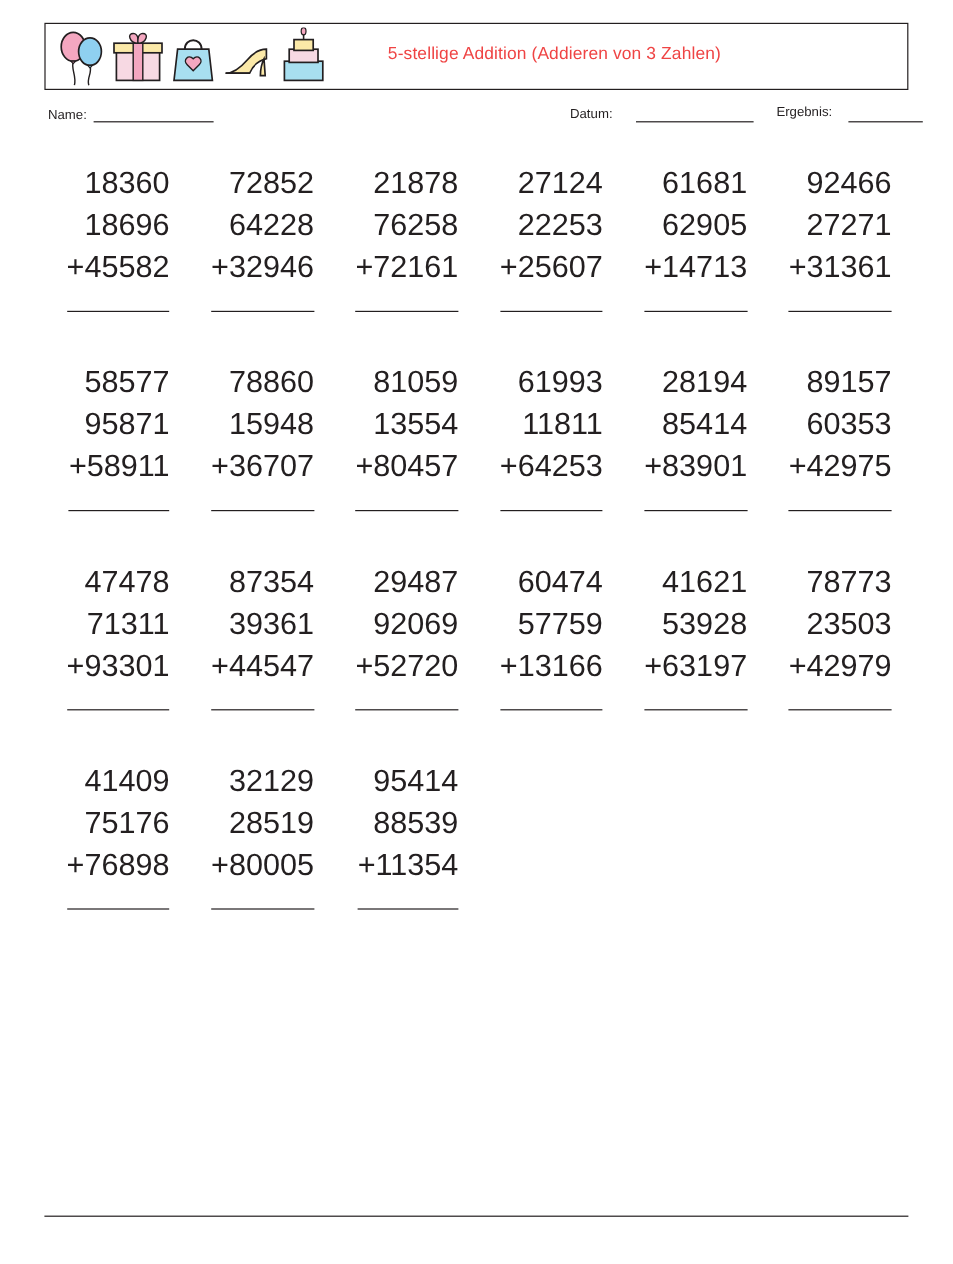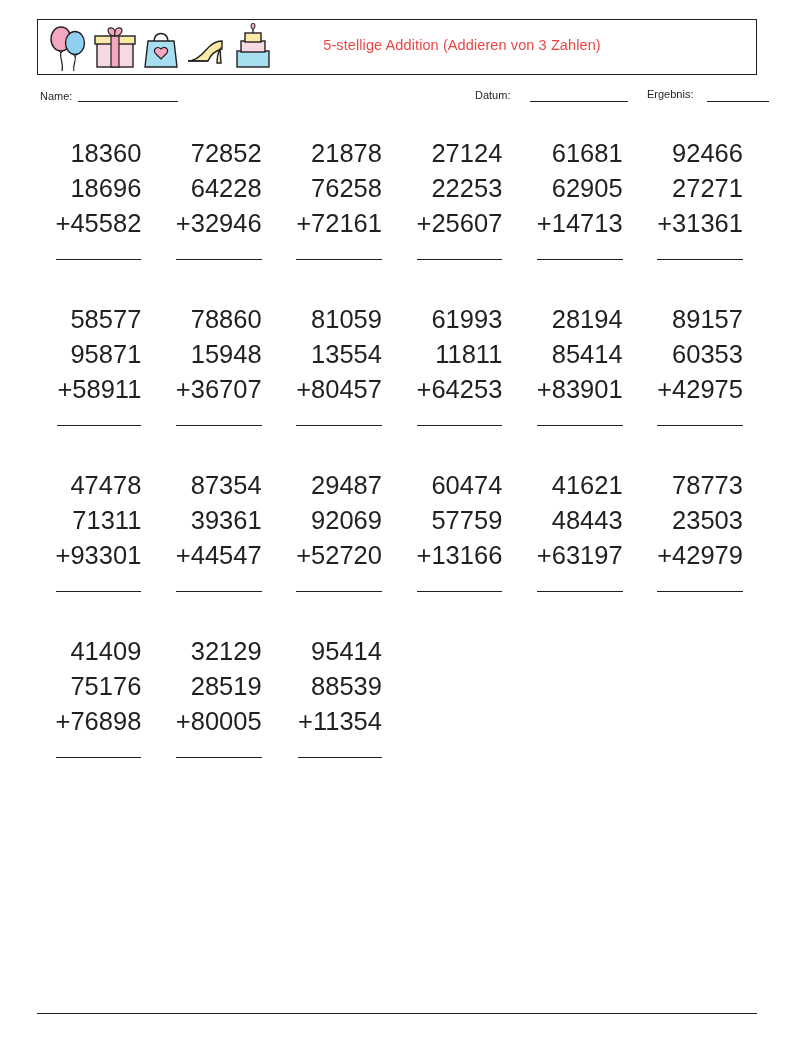--- a/index.html
+++ b/index.html
@@ -333,21 +333,21 @@
     <div class="cell">
         <div class="stack">
           <span class="row">60474</span>
           <span class="row">57759</span>
           <span class="row addend-last">+13166</span>
         </div>
       </div>
     <div class="cell">
         <div class="stack">
           <span class="row">41621</span>
-          <span class="row">48443</span>
+          <span class="row">53928</span>
           <span class="row addend-last">+63197</span>
         </div>
       </div>
 
     <div class="cell">
         <div class="stack">
           <span class="row">78773</span>
           <span class="row">23503</span>
           <span class="row addend-last">+42979</span>
         </div>

